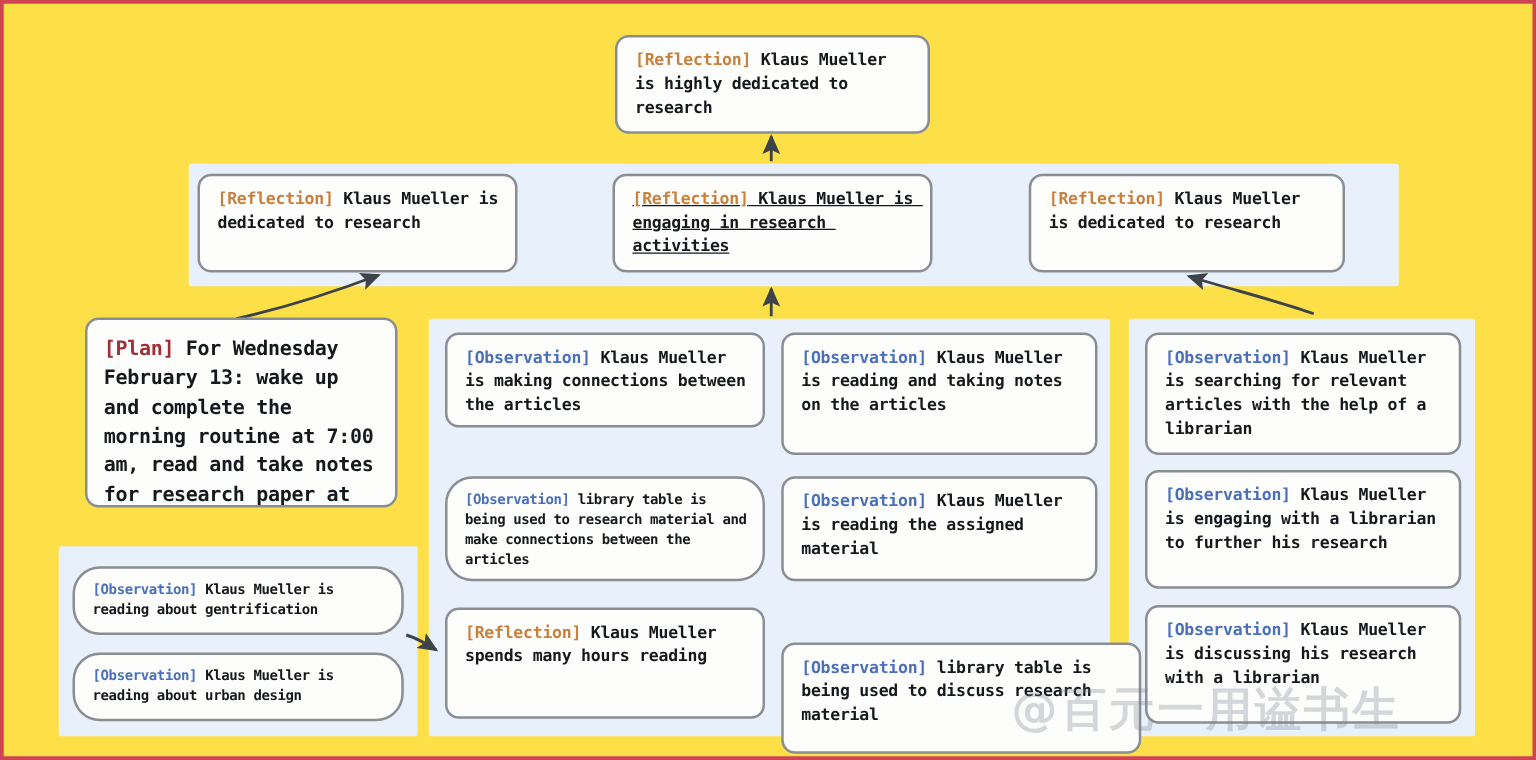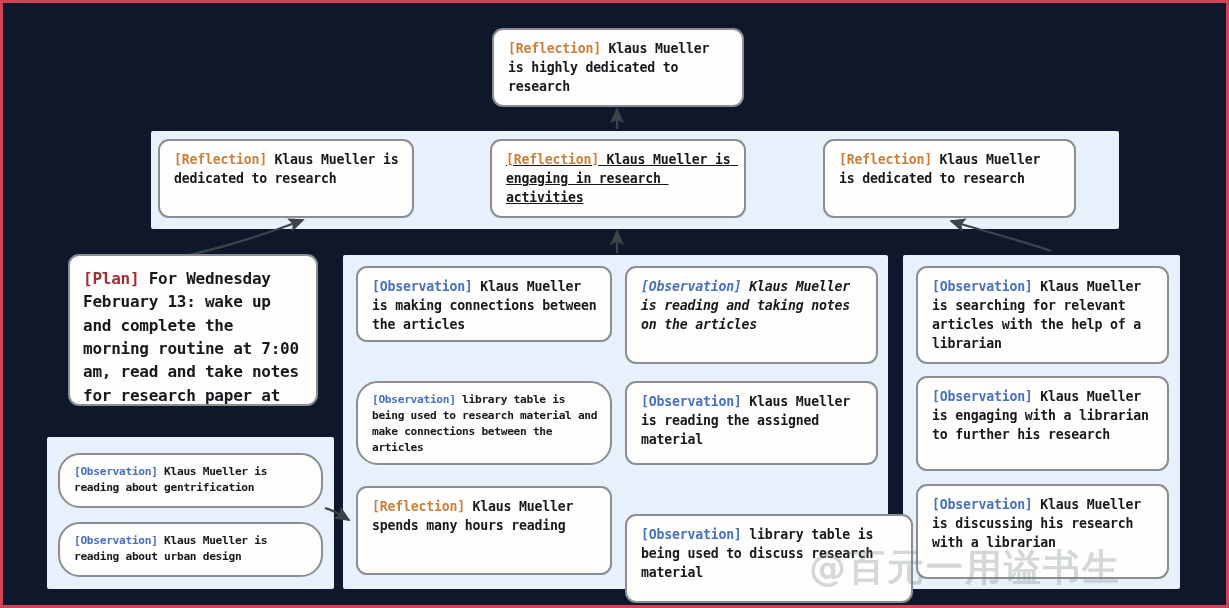--- a/index.html
+++ b/index.html
@@ -15,21 +15,21 @@
   }
 
   
   #frame {
     position: absolute;
     left: 0; top: 0;
     width: 1229px;
     height: 608px;
     box-sizing: border-box;
     border: 3px solid #cf4455;
-    background: #0f172a;
+    background: #fde047;
   }
 
   #canvas {
     position: absolute;
     left: 0; top: 0;
     width: 1229px;
     height: 608px;
   }
 
   
@@ -153,21 +153,21 @@
     <div class="node small" style="left:55px; top:519px; width:265px; height:55px;"><span class="tag tag-observation">[Observation]</span><span> Klaus Mueller is reading about urban design</span></div>
 
     <div class="node small" style="left:55px; top:450px; width:265px; height:55px;"><span class="tag tag-observation">[Observation]</span><span> Klaus Mueller is reading about gentrification</span></div>
 
     <div class="node" style="left:353px; top:263px; width:256px; height:76px;"><span class="tag tag-observation">[Observation]</span><span> Klaus Mueller is making connections between the articles</span></div>
 
     <div class="node small" style="left:353px; top:378px; width:256px; height:84px;"><span class="tag tag-observation">[Observation]</span><span> library table is being used to research material and make connections between the articles</span></div>
 
     <div class="node" style="left:353px; top:483px; width:256px; height:89px;"><span class="tag tag-reflection">[Reflection]</span><span> Klaus Mueller spends many hours reading</span></div>
 
-    <div class="node" style="left:622px; top:263px; width:253px; height:98px;font-style:italic;"><span class="tag tag-observation">[Observation]</span><span> Klaus Mueller is reading and taking notes on the articles</span></div>
+    <div class="node" style="left:622px; top:263px; width:253px; height:98px;"><span class="tag tag-observation">[Observation]</span><span> Klaus Mueller is reading and taking notes on the articles</span></div>
 
     <div class="node" style="left:622px; top:378px; width:253px; height:84px;"><span class="tag tag-observation">[Observation]</span><span> Klaus Mueller is reading the assigned material</span></div>
 
     <div class="node" style="left:622px; top:511px; width:288px; height:89px;"><span class="tag tag-observation">[Observation]</span><span> library table is being used to discuss research material</span></div>
 
     <div class="node" style="left:913px; top:263px; width:253px; height:98px;"><span class="tag tag-observation">[Observation]</span><span> Klaus Mueller is searching for relevant articles with the help of a librarian</span></div>
 
     <div class="node" style="left:913px; top:373px; width:253px; height:95px;"><span class="tag tag-observation">[Observation]</span><span> Klaus Mueller is engaging with a librarian to further his research</span></div>
 
     <div class="node" style="left:913px; top:481px; width:253px; height:95px;"><span class="tag tag-observation">[Observation]</span><span> Klaus Mueller is discussing his research with a librarian</span></div>

